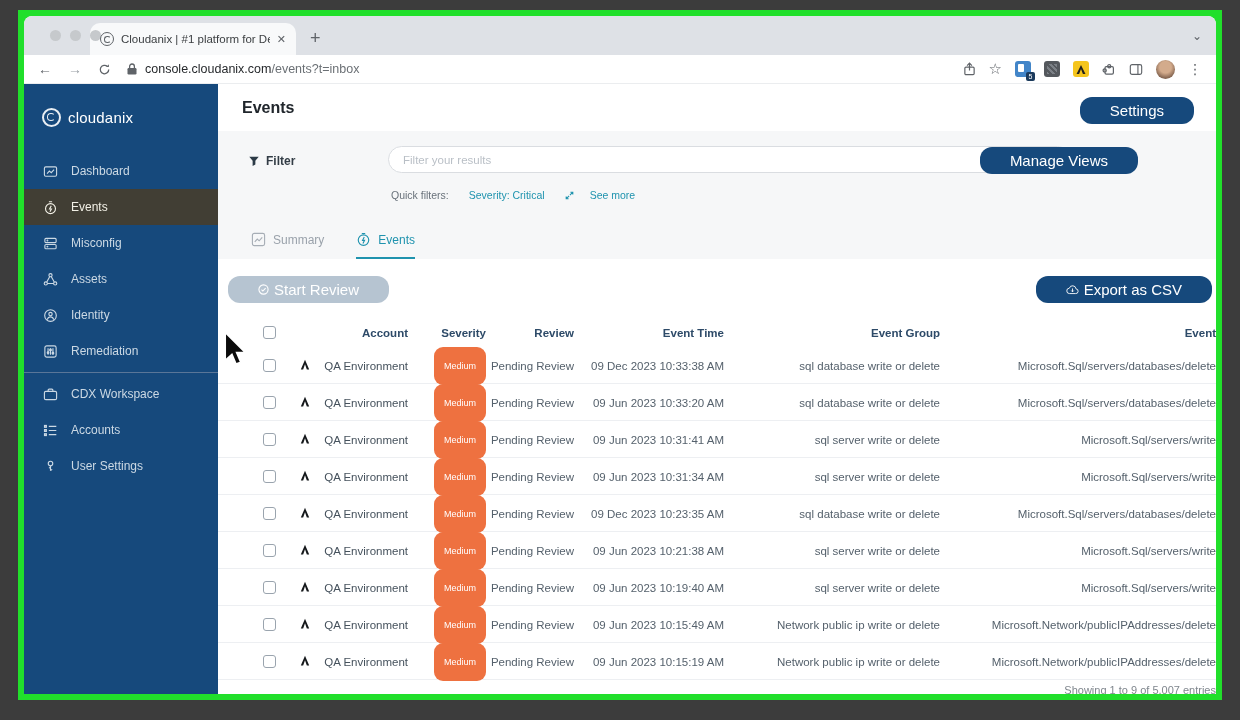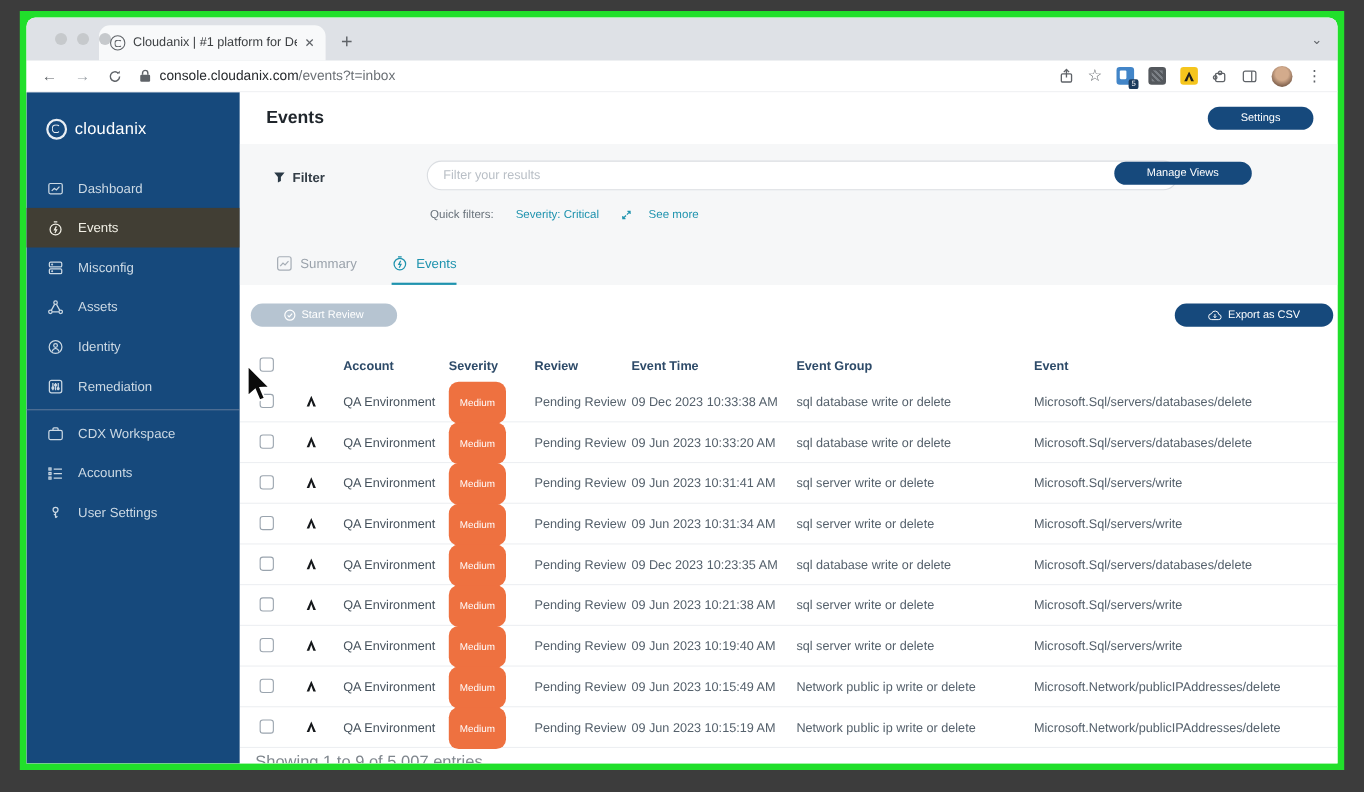--- a/index.html
+++ b/index.html
@@ -48,46 +48,46 @@
   .logo-mark::after { content:""; position:absolute; left:3.2px; top:3.2px; width:5.6px; height:5.6px; border:1.8px solid #e9eef3; border-radius:50%; border-right-color:transparent; }
   .logo-text { font-size:15px; font-weight:500; letter-spacing:.2px; }
   .nav { margin-top:26px; }
   .nav-item { display:flex; align-items:center; gap:13px; height:36px; padding-left:19px; font-size:12px; cursor:pointer; }
   .nav-item.active { background:#413e34; color:#f2f0e6; }
   .nav-item svg { flex:0 0 auto; }
   .nav-divider { height:1px; background:#5a7698; margin:3px 0; }
 
   .main { flex:1; background:#fff; position:relative; overflow:hidden; }
   .page-title { position:absolute; top:15px; left:24px; font-size:16px; font-weight:700; color:#20262c; }
-  .btn { border:none; background:#16497c; color:#fff; font-size:10px; border-radius:12px; padding:5px 30px; cursor:pointer; font-family:"Liberation Sans",sans-serif; display:flex; align-items:center; gap:5px; }
+  .btn { border:none; background:#16497c; color:#fff; font-size:15px; border-radius:12px; padding:5px 30px; cursor:pointer; font-family:"Liberation Sans",sans-serif; display:flex; align-items:center; gap:5px; }
   .settings-btn { position:absolute; top:13px; right:22px; }
 
   .filter-panel { position:absolute; top:47px; left:0; right:0; height:128px; background:#f6f7f8; }
   .filter-label { position:absolute; left:30px; top:23px; font-size:12px; font-weight:700; color:#333d46; display:flex; gap:6px; align-items:center; }
   .filter-input { position:absolute; left:170px; top:15px; width:683px; height:27px; border:1px solid #dadde1; border-radius:14px; background:#fff; font-size:11.5px; color:#444; padding:0 14px; outline:none; }
   .filter-input::placeholder { color:#b9bfc6; }
   .manage-views { position:absolute; right:78px; top:16px; }
   .quickrow { position:absolute; left:173px; top:58px; font-size:10.5px; color:#69727b; display:flex; gap:20px; align-items:center; }
   .q-link { color:#1f93ae; cursor:pointer; }
   .see-more { color:#1f93ae; display:flex; align-items:center; gap:16px; cursor:pointer; }
   .tabs { position:absolute; left:33px; bottom:0; display:flex; gap:32px; }
   .tab-item { display:flex; align-items:center; gap:7px; font-size:12px; color:#9aa2ab; padding-bottom:12px; cursor:pointer; }
   .tab-item.active { color:#1f93ae; border-bottom:2px solid #1f93ae; padding-bottom:10px; font-weight:500; }
 
   .start-review { position:absolute; top:192px; left:10px; background:#b6c4d1; cursor:default; }
   .export-csv { position:absolute; top:192px; right:4px; }
 
-  .table { position:absolute; top:235px; left:0; right:0; bottom:0; overflow:hidden; }
+  .table { position:absolute; top:235px; left:0; right:0; bottom:0; overflow:hidden;text-align:right; }
   .thead, .trow { display:grid; grid-template-columns:40px 36px 96px 78px 88px 150px 216px 1fr; align-items:center; padding-left:18px; }
   .thead { height:28px; font-size:11.5px; font-weight:700; color:#2d4a68; }
   .trow { height:37px; border-bottom:1px solid #edeff2; font-size:11.5px; color:#55616c; }
   .cb { width:13px; height:13px; border:1.5px solid #9aa4ae; border-radius:3px; background:#fff; display:inline-block; cursor:pointer; }
   .badge { display:inline-block; background:#ee7140; color:#fff; font-size:9px; border-radius:9px; padding:14px 10px; font-weight:500; }
   .acct { color:#46525d; }
-  .footer-note { margin-top:4px; padding-left:14px; font-size:15px; color:#7f868d; }
+  .footer-note { margin-top:4px; padding-left:14px; font-size:11px; color:#7f868d; }
 
   .cursor { position:absolute; left:219px; top:331px; z-index:60; pointer-events:none; }
 </style>
 </head>
 <body>
 
 <div class="frame">
   <div class="window">
 
     <div class="tabbar">

